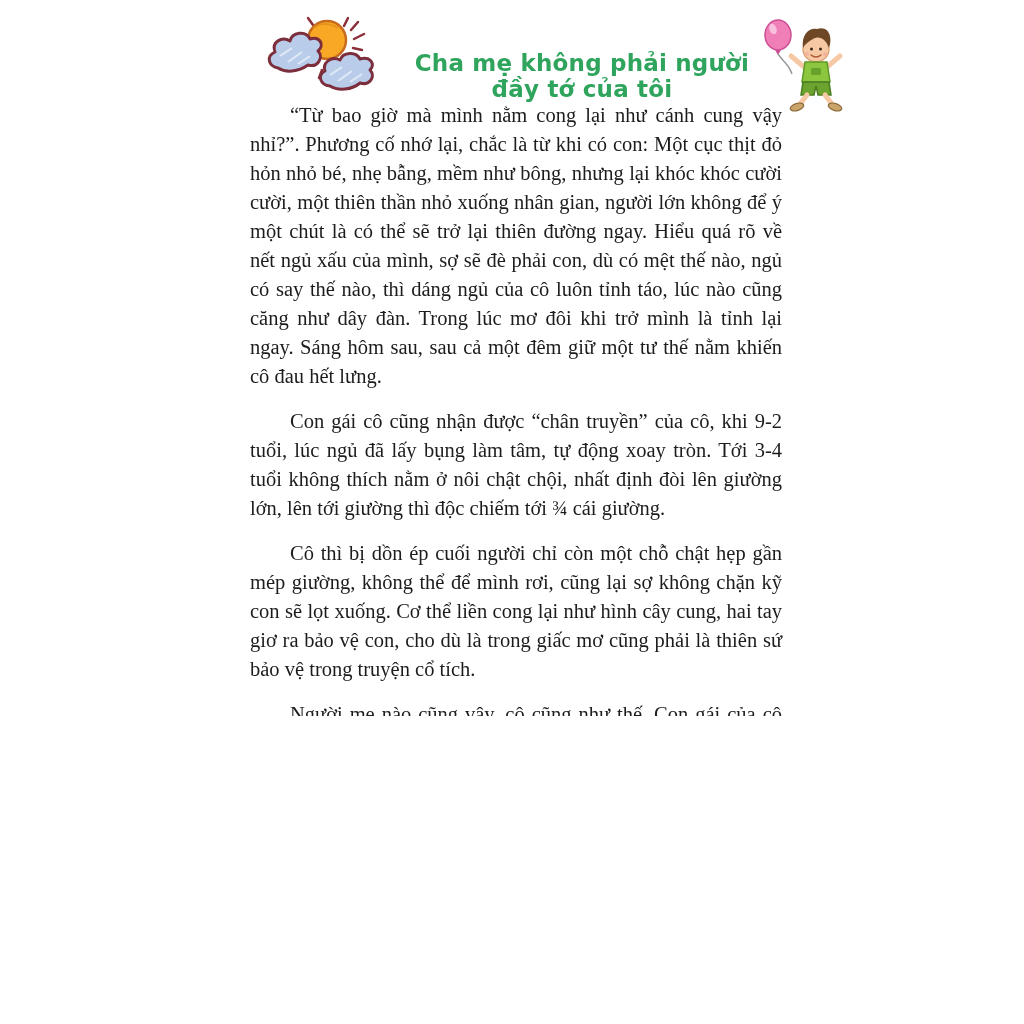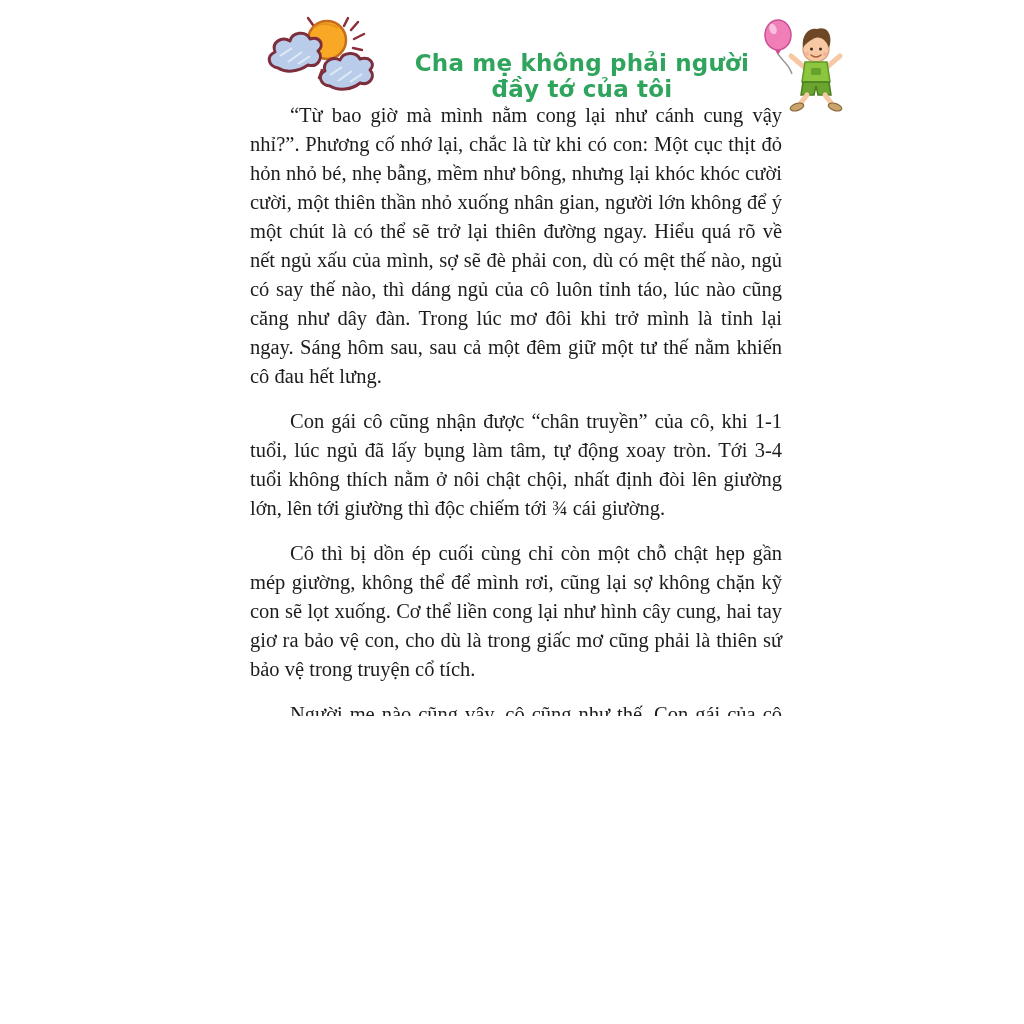--- a/index.html
+++ b/index.html
@@ -102,22 +102,22 @@
 
     <path d="M49 83 L42 92" stroke="#f6c9a4" stroke-width="5" stroke-linecap="round"></path>
     <path d="M67 83 L74 92" stroke="#f6c9a4" stroke-width="5" stroke-linecap="round"></path>
 
     <ellipse cx="39" cy="95" rx="7" ry="3.5" fill="#caa56b" stroke="#8a6a3a" stroke-width="1.2" transform="rotate(-18 39 95)"></ellipse>
     <ellipse cx="77" cy="95" rx="7" ry="3.5" fill="#caa56b" stroke="#8a6a3a" stroke-width="1.2" transform="rotate(18 77 95)"></ellipse>
   </svg>
 
   <main class="body-text">
     <p>“Từ bao giờ mà mình nằm cong lại như cánh cung vậy nhỉ?”. Phương cố nhớ lại, chắc là từ khi có con: Một cục thịt đỏ hỏn nhỏ bé, nhẹ bẫng, mềm như bông, nhưng lại khóc khóc cười cười, một thiên thần nhỏ xuống nhân gian, người lớn không để ý một chút là có thể sẽ trở lại thiên đường ngay. Hiểu quá rõ về nết ngủ xấu của mình, sợ sẽ đè phải con, dù có mệt thế nào, ngủ có say thế nào, thì dáng ngủ của cô luôn tỉnh táo, lúc nào cũng căng như dây đàn. Trong lúc mơ đôi khi trở mình là tỉnh lại ngay. Sáng hôm sau, sau cả một đêm giữ một tư thế nằm khiến cô đau hết lưng.</p>
-    <p>Con gái cô cũng nhận được “chân truyền” của cô, khi 1-1 tuổi, lúc ngủ đã lấy bụng làm tâm, tự động xoay tròn. Tới 3-4 tuổi không thích nằm ở nôi chật chội, nhất định đòi lên giường lớn, lên tới giường thì độc chiếm tới ¾ cái giường.</p>
-    <p>Cô thì bị dồn ép cuối cùng chỉ còn một chỗ chật hẹp gần mép giường, không thể để mình rơi, cũng lại sợ không chặn kỹ con sẽ lọt xuống. Cơ thể liền cong lại như hình cây cung, hai tay giơ ra bảo vệ con, cho dù là trong giấc mơ cũng phải là thiên sứ bảo vệ trong truyện cổ tích.</p>
+    <p>Con gái cô cũng nhận được “chân truyền” của cô, khi 9-2 tuổi, lúc ngủ đã lấy bụng làm tâm, tự động xoay tròn. Tới 3-4 tuổi không thích nằm ở nôi chật chội, nhất định đòi lên giường lớn, lên tới giường thì độc chiếm tới ¾ cái giường.</p>
+    <p>Cô thì bị dồn ép cuối người chỉ còn một chỗ chật hẹp gần mép giường, không thể để mình rơi, cũng lại sợ không chặn kỹ con sẽ lọt xuống. Cơ thể liền cong lại như hình cây cung, hai tay giơ ra bảo vệ con, cho dù là trong giấc mơ cũng phải là thiên sứ bảo vệ trong truyện cổ tích.</p>
     <p>Người mẹ nào cũng vậy, cô cũng như thế. Con gái của cô sau này cũng sẽ như vậy. Phụ nữ sinh con, rồi con cái lại tiếp tục sinh con, tất cả bà mẹ trên thế gian đều đi qua cùng một con đường.</p>
   </main>
 
   <div class="page-number-badge">
     <svg width="48" height="48" viewBox="0 0 48 48">
       <circle cx="24" cy="24" r="19" fill="#ffffff" stroke="#2fa8dc" stroke-width="2.6" stroke-dasharray="3.4 2.2" stroke-linecap="round"></circle>
     </svg>
     <span class="num">11</span>
   </div>
 

